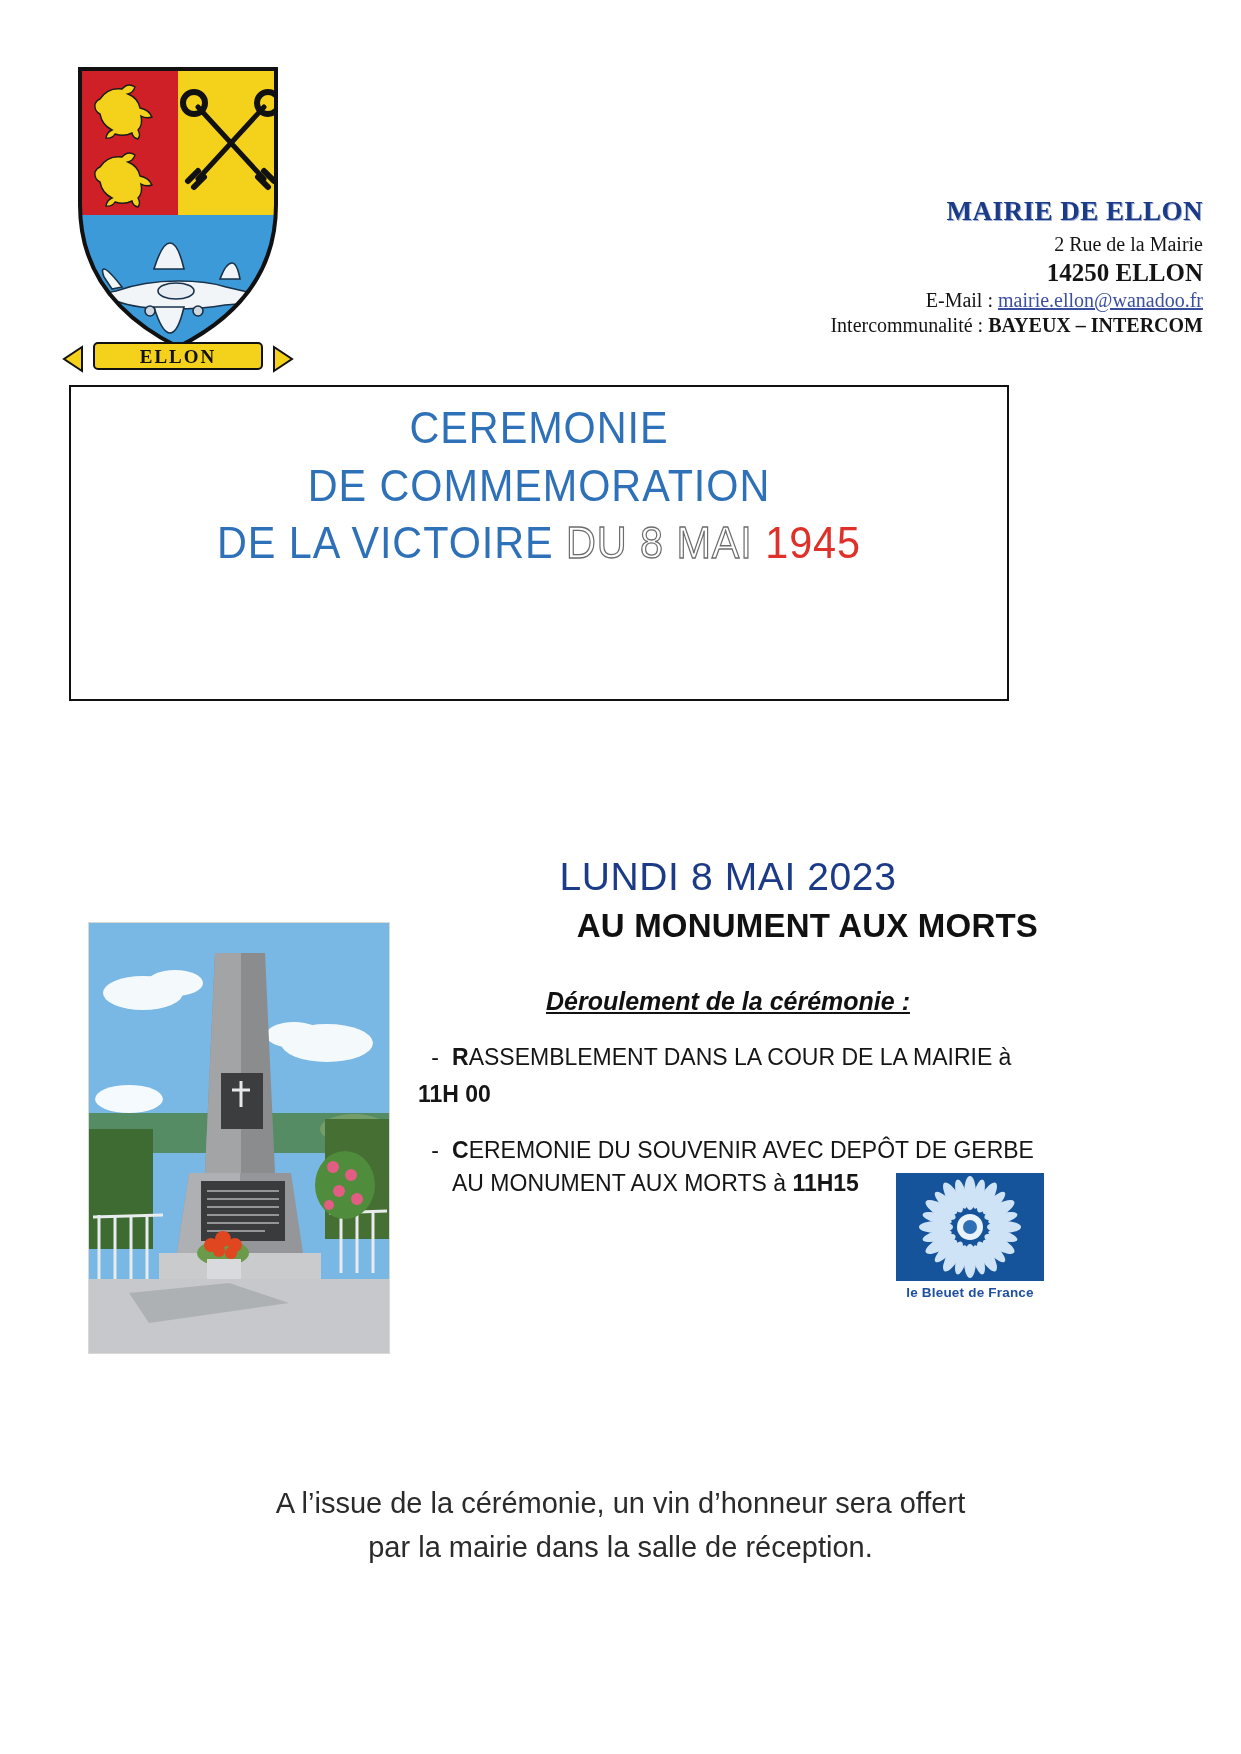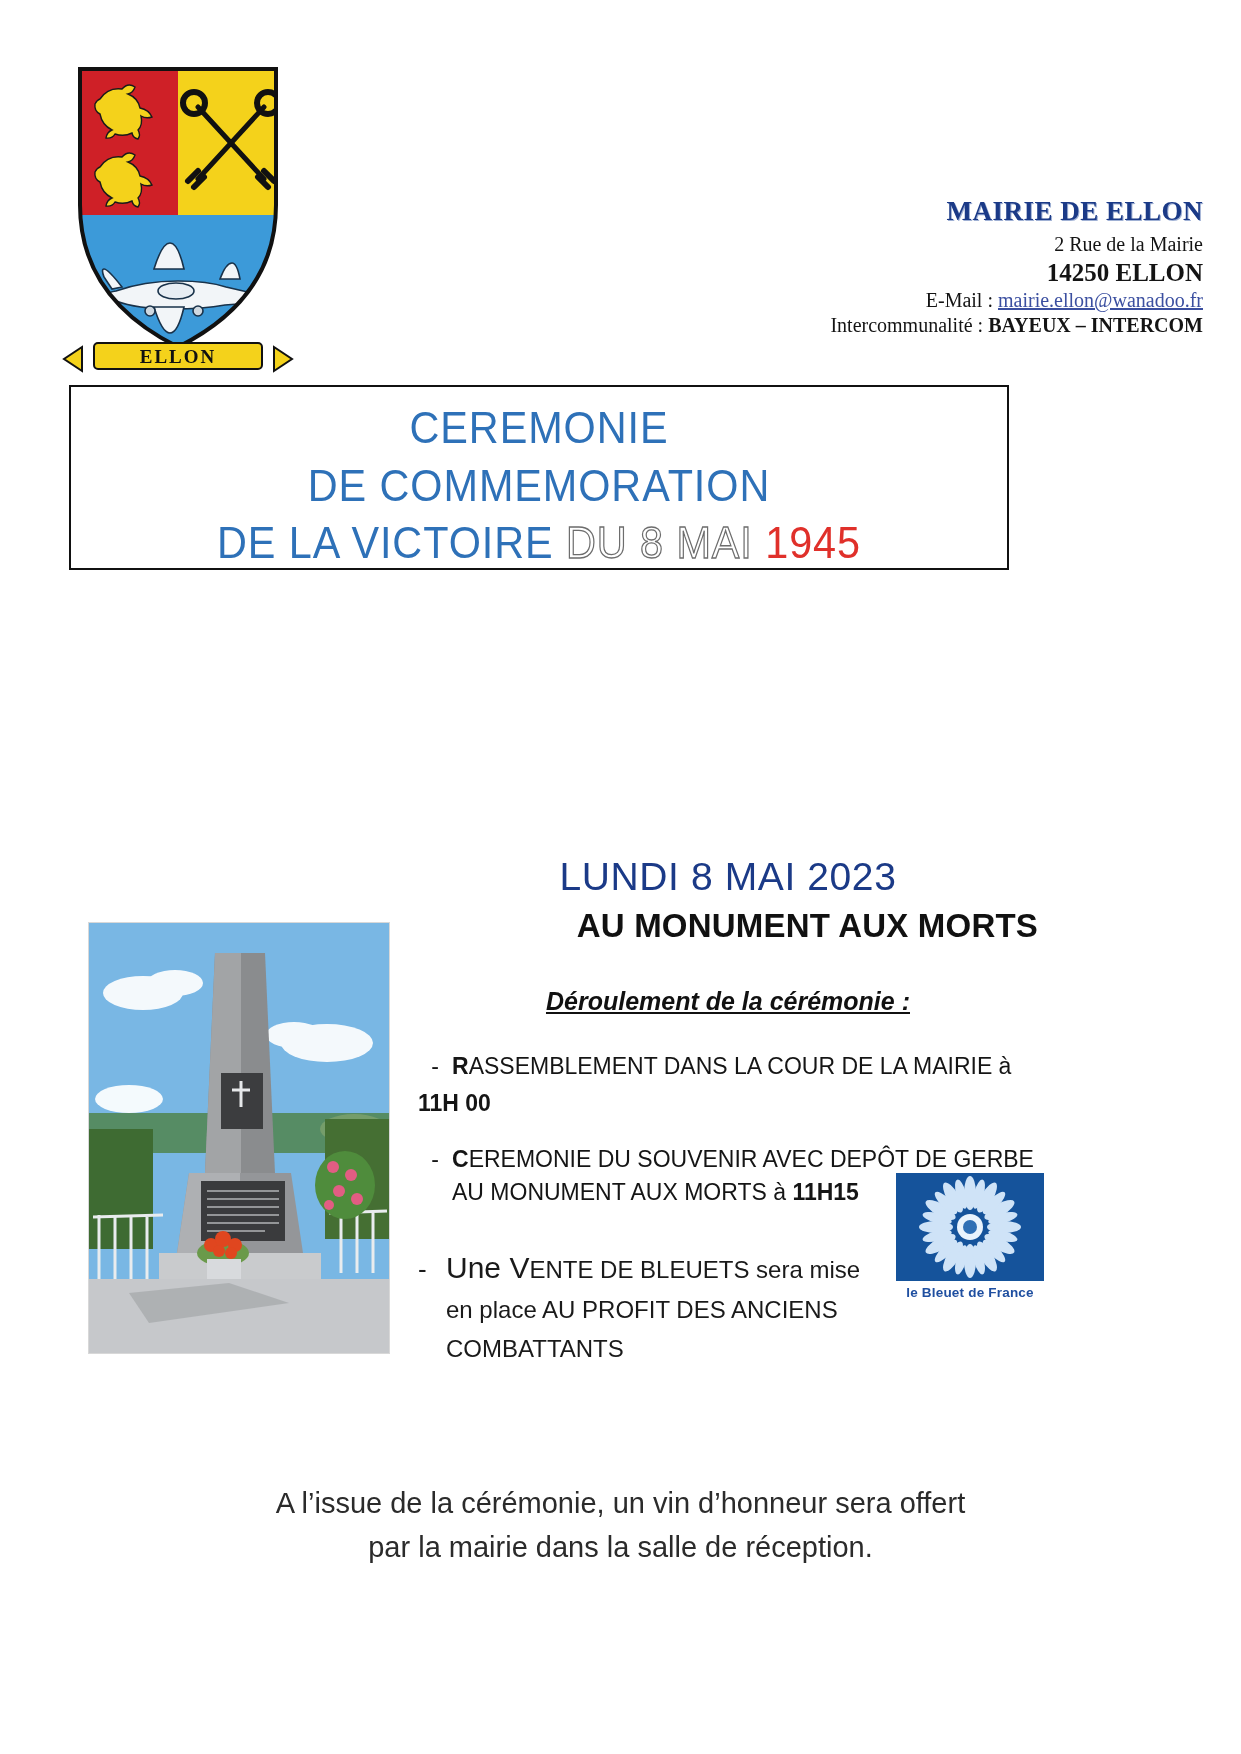--- a/index.html
+++ b/index.html
@@ -24,21 +24,21 @@
     color:#1b3a87;margin-bottom:5px;
     text-shadow:1px 1px 0 #9fb0d4;
   }
   .mairie .m-line{font-size:20px;line-height:1.24;}
   .mairie .m-bold{font-weight:bold;font-size:25px;line-height:1.24;}
   .mairie a.m-mail{color:#3b4fa0;text-decoration:underline;}
   .mairie .m-inter b{font-weight:bold;}
 
   
   .title-box{
-    position:absolute;left:69px;top:385px;width:940px;height:185px;
+    position:absolute;left:69px;top:385px;width:940px;height:316px;
     border:2px solid #111;box-sizing:border-box;background:#fff;
   }
   .title-inner{padding-top:12px;text-align:center;}
   .t-line{
     font-family:"Liberation Sans",sans-serif;
     font-weight:400;font-size:45px;line-height:1.28;
     color:#2e71b8;letter-spacing:1px;
     transform:scaleX(.92);transform-origin:center;
   }
   .t-line3{white-space:nowrap;}
@@ -70,21 +70,21 @@
   .date-line{
     text-align:center;font-size:39px;color:#1b3a87;letter-spacing:.6px;
     font-weight:400;margin-bottom:8px;
   }
   .place-line{
     text-align:right;font-size:33px;font-weight:bold;color:#111;
     letter-spacing:.2px;margin-bottom:42px;
   }
   .deroul{
     text-align:center;font-style:italic;font-weight:bold;font-size:25px;
-    text-decoration:underline;color:#111;margin-bottom:34px;
+    text-decoration:underline;color:#111;margin-bottom:25px;
   }
   .sched{font-size:23px;line-height:1.45;color:#151515;}
   .sched .row{display:flex;margin-bottom:4px;}
   .sched .dash{width:34px;flex:none;text-align:center;}
   .sched .txt{flex:1;}
   .sched b{font-weight:bold;}
   .hang{font-weight:bold;font-size:23px;margin:0 0 22px 0;}
   .bleu-row{display:flex;margin-top:36px;}
   .bleu-text{font-size:26px;line-height:1.5;flex:1;}
   .bleu-text .dash2{display:inline-block;width:28px;}
@@ -283,27 +283,20 @@
 
       <div class="row">
         <span class="dash">-</span>
         <span class="txt">
           <b>C</b><span>EREMONIE DU SOUVENIR AVEC DEPÔT DE GERBE</span><br>
           <span>AU MONUMENT AUX MORTS à </span><b>11H15</b>
         </span>
       </div>
     </div>
 
-    <div class="bleu-row">
-      <div class="bleu-text">
-        <span class="dash2">-</span><span class="big">Une </span><span class="big">V</span><span class="sm">ENTE DE BLEUETS</span><span class="sm"> sera mise</span><br>
-        <span class="sm" style="display:inline-block;margin-left:28px;">en place AU PROFIT DES ANCIENS</span><br>
-        <span class="sm" style="display:inline-block;margin-left:28px;">COMBATTANTS</span>
-      </div>
-    </div>
   </div>
 
   <div class="bleuet">
     <svg class="bleuet-img" viewBox="0 0 148 108">
       <rect x="0" y="0" width="148" height="108" fill="#15539b"></rect>
       <g fill="#cfe3f7">
         <g transform="translate(74,54)">
           <g>
             <ellipse cx="0" cy="-34" rx="6" ry="17"></ellipse>
             <ellipse cx="0" cy="-34" rx="6" ry="17" transform="rotate(30)"></ellipse>

